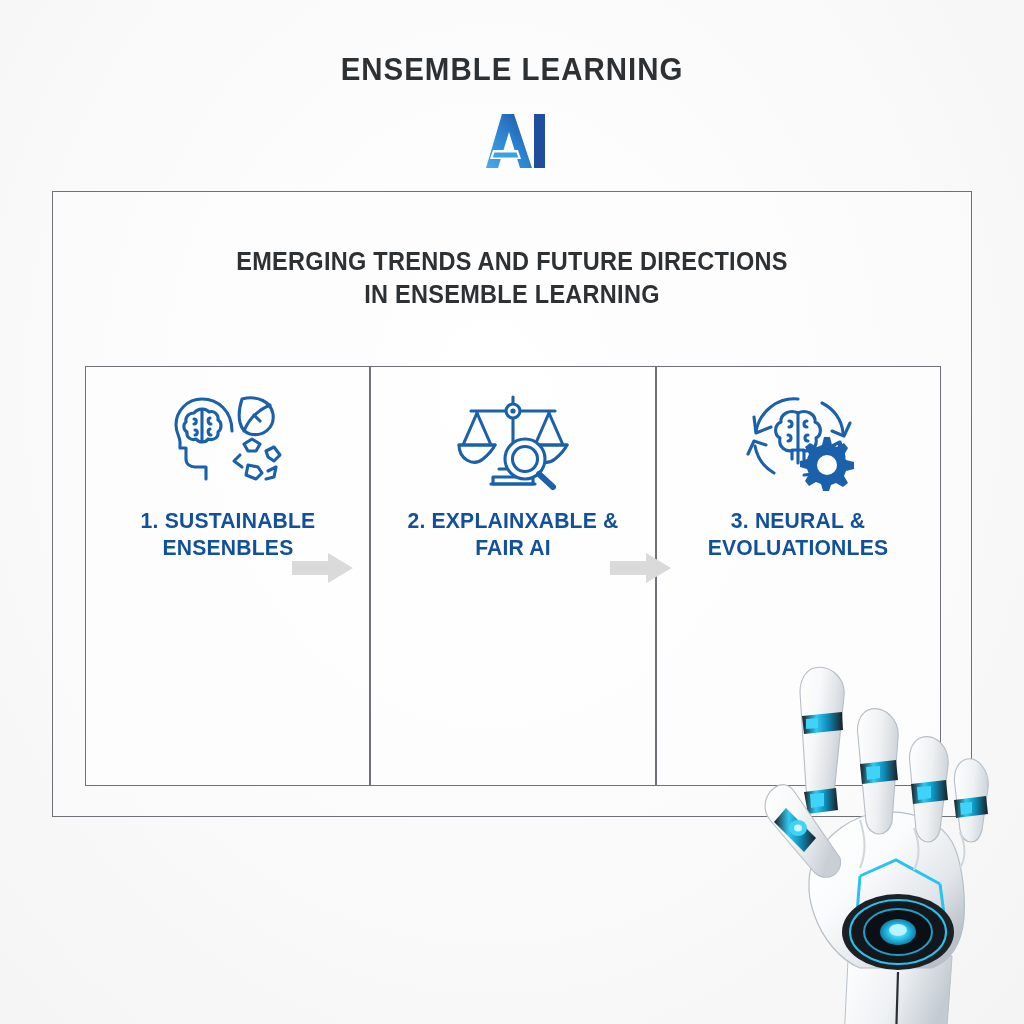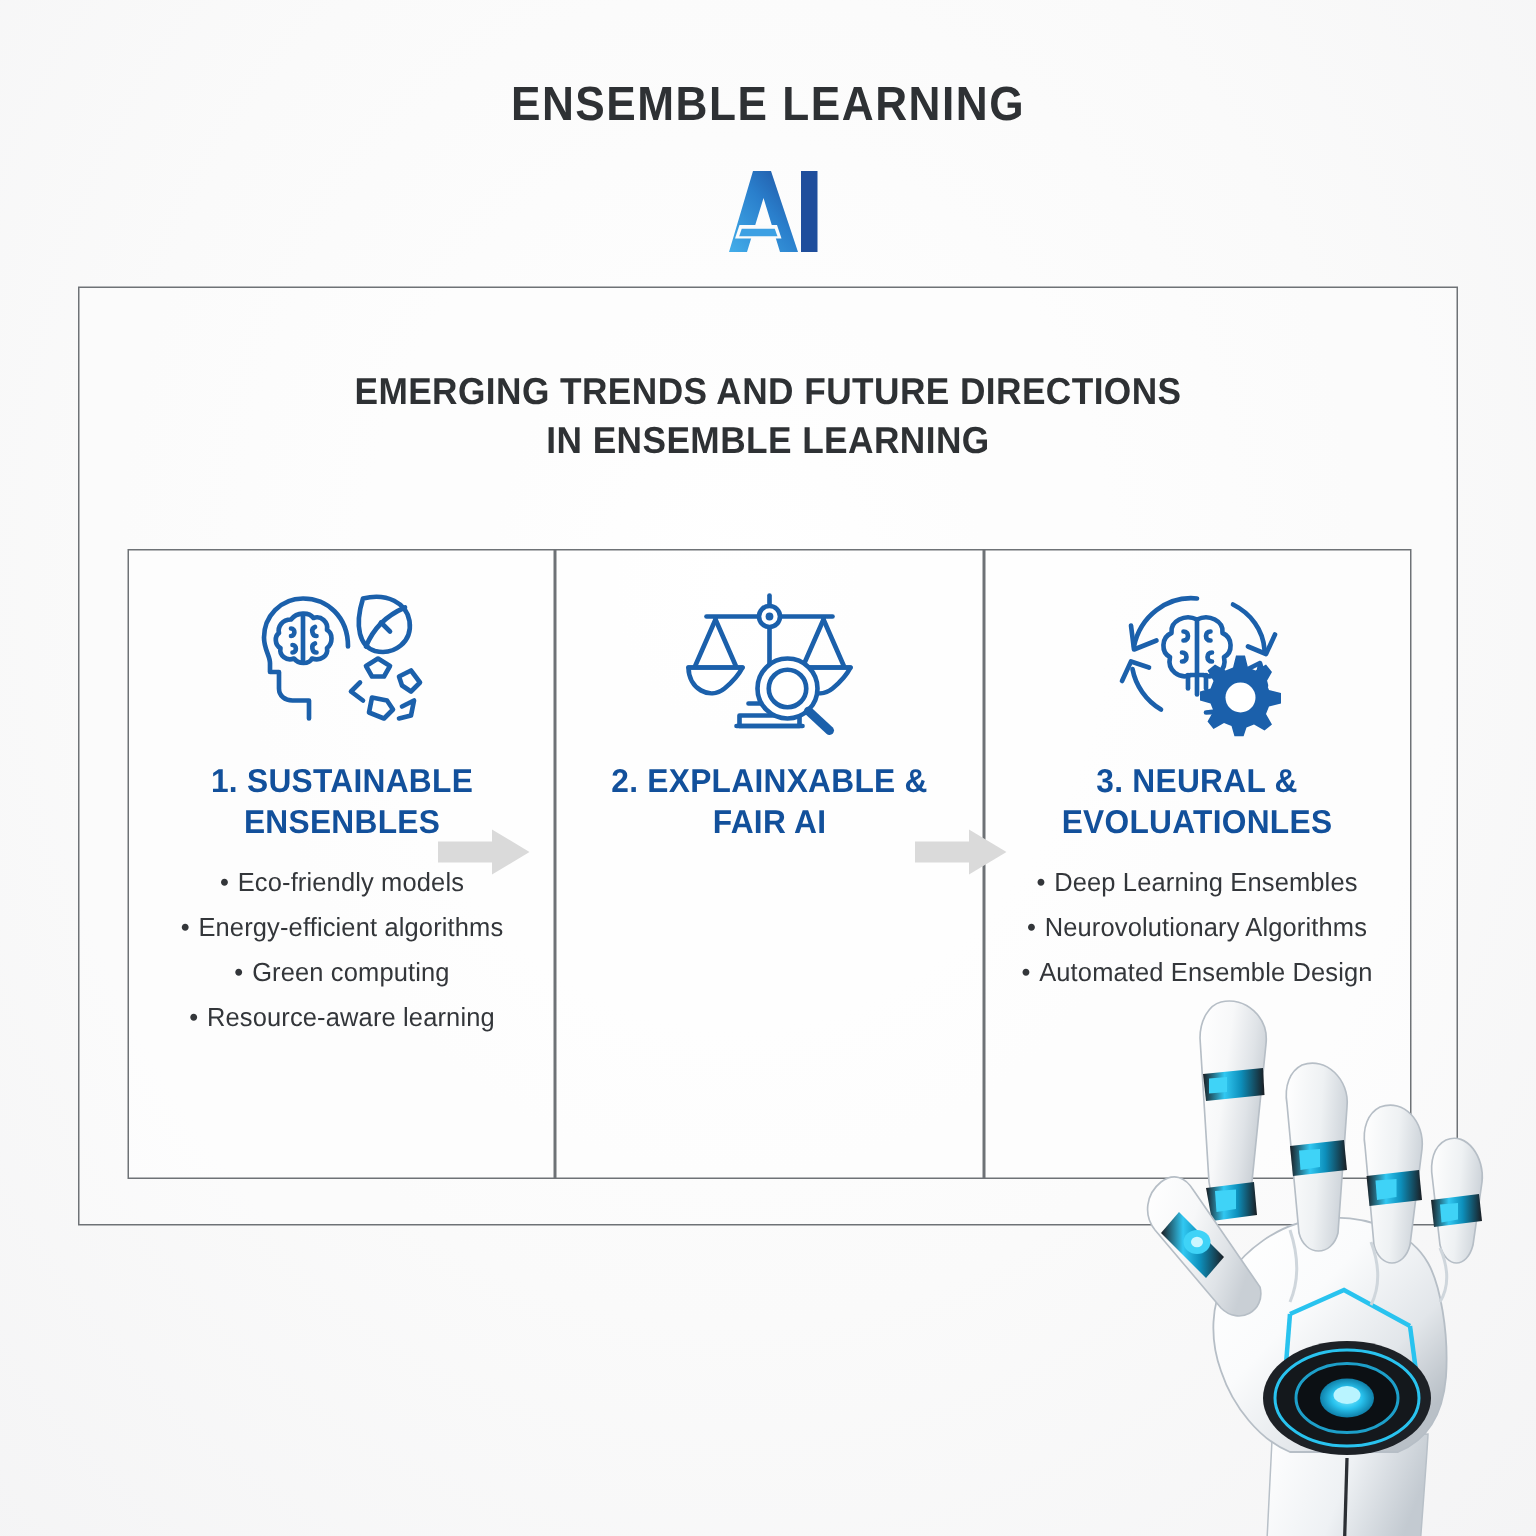--- a/index.html
+++ b/index.html
@@ -222,26 +222,20 @@
           <path d="M78 78 L76 88 L86 92 L92 86 L88 80 Z"></path>
           <path d="M98 84 L106 80 L104 90 L96 92"></path>
           <path d="M70 68 L64 74 L72 80"></path>
         </g>
       </svg>
     </div>
     <div class="card-title">
       <span>1. SUSTAINABLE</span><br>
       <span>ENSENBLES</span>
     </div>
-    <ul class="card-list">
-      <li>Eco-friendly models</li>
-      <li>Energy-efficient algorithms</li>
-      <li>Green computing</li>
-      <li>Resource-aware learning</li>
-    </ul>
   </div>
 
   <div class="card">
     <div class="card-icon">
       <svg width="116" height="104" viewBox="0 0 116 104">
         <g fill="none" stroke="#1b60ab" stroke-width="3.1" stroke-linecap="round" stroke-linejoin="round">
 
           <path d="M58 10 L58 82"></path>
 
           <path d="M16 24 L100 24"></path>
@@ -301,25 +295,20 @@
         <g fill="#1b60ab" stroke="none">
           <path d="M84 50 L90 50 L92 58 L97 60 L104 56 L108 61 L104 68 L106 73 L114 75 L114 82 L106 84 L104 89 L108 96 L103 100 L96 96 L91 98 L89 104 L83 104 L81 97 L76 95 L69 99 L65 94 L69 87 L67 82 L60 80 L60 74 L67 72 L69 67 L65 60 L70 56 L77 60 L82 58 Z"></path>
         </g>
         <circle cx="87" cy="78" r="10" fill="#ffffff"></circle>
       </svg>
     </div>
     <div class="card-title">
       <span>3. NEURAL &amp;</span><br>
       <span>EVOLUATIONLES</span>
     </div>
-    <ul class="card-list">
-      <li>Deep Learning Ensembles</li>
-      <li>Neurovolutionary Algorithms</li>
-      <li>Automated Ensemble Design</li>
-    </ul>
   </div>
 
 </div>
 
 <svg class="robot-hand" viewBox="0 0 290 380">
   <defs>
     <linearGradient id="skin" x1="0" y1="0" x2="1" y2="0.4">
       <stop offset="0%" stop-color="#ffffff"></stop>
       <stop offset="45%" stop-color="#f7f8f9"></stop>
       <stop offset="78%" stop-color="#dfe3e7"></stop>

